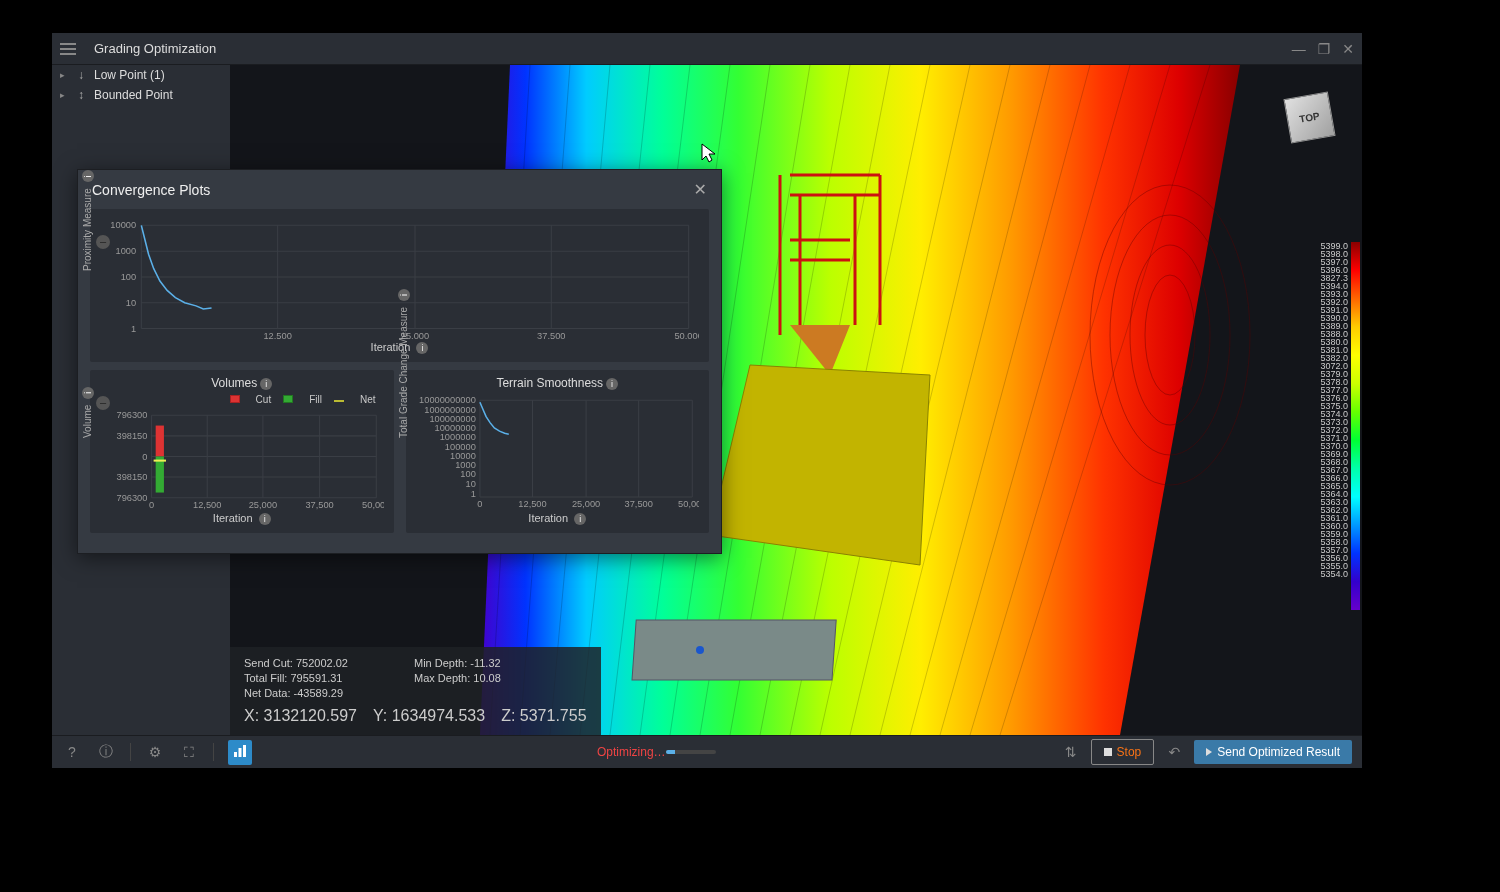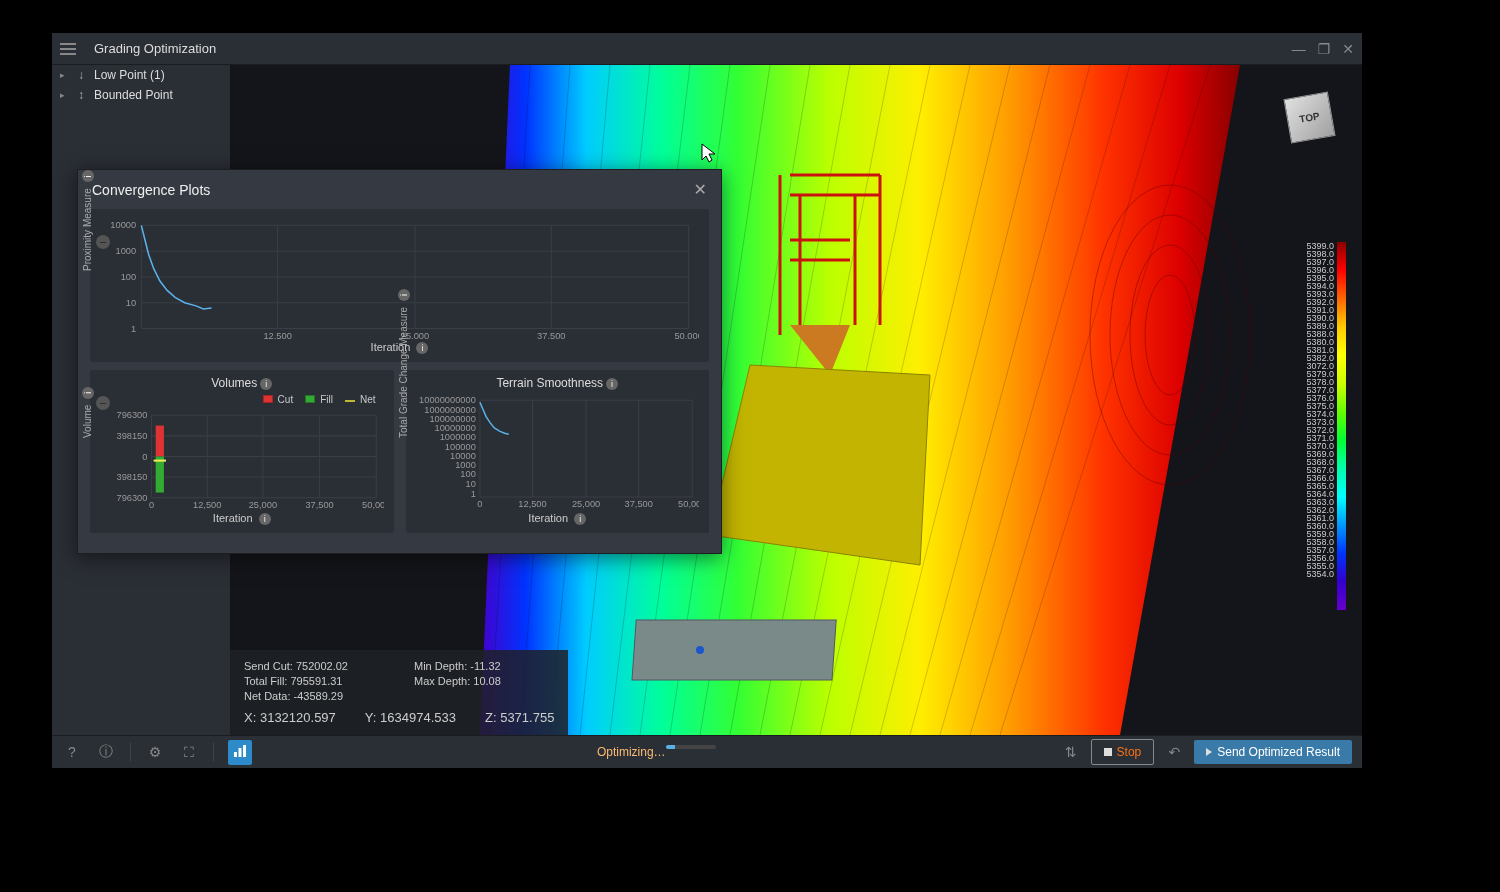--- a/index.html
+++ b/index.html
@@ -11,52 +11,52 @@
 .titlebar-title { font-size:13px; color:#ddd;text-align:right; }
 .titlebar-right { margin-left:auto; display:flex; gap:12px; }
 .titlebar-right span { color:#888; font-size:14px; cursor:pointer; }
 .main { position:relative; height:670px; }
 .side { position:absolute; left:0; top:0; width:178px; background:#2a2e35; }
 .tree-item { display:flex; align-items:center; padding:3px 8px; gap:6px; font-size:12px; color:#ddd; cursor:pointer; }
 .tree-item .caret { color:#888; font-size:9px; width:8px; }
 .tree-item .ico { color:#aaa; font-size:12px; width:14px; text-align:center; }
 .viewport { position:absolute; left:178px; top:0; right:0; bottom:0; background:#13151a; overflow:hidden; }
 .terrain-bg { position:absolute; inset:0; }
-.legend { position:absolute; right:14px; top:175px; background:rgba(20,22,26,0.5); padding:2px; display:flex; }
+.legend { position:absolute; right:0; top:175px; background:rgba(20,22,26,0.5); padding:2px; display:flex; }
 .legend-vals { display:flex; flex-direction:column; font-size:9px; color:#ccc; text-align:right; line-height:8px; padding-right:3px; }
 .legend-bar { width:9px; height:368px; background:linear-gradient(to bottom,#8b0000,#ff0000,#ff6600,#ffcc00,#ffff00,#ccff00,#66ff00,#00ff33,#00ffaa,#00ffff,#0099ff,#0033ff,#3300cc,#6600cc); }
 .nav-cube { position:absolute; right:30px; top:30px; width:45px; height:45px; border:1px solid #999; background:linear-gradient(135deg,#e0e0e0,#a0a0a0); transform:rotate(-10deg); color:#333; font-size:10px; display:flex; align-items:center; justify-content:center; font-weight:bold; cursor:pointer; }
 .stats { position:absolute; left:0; bottom:0; background:rgba(30,33,38,0.85); padding:10px 14px; font-size:11px; color:#ccc; }
 .stats-grid { display:grid; grid-template-columns:150px 100px; gap:3px 20px; margin-bottom:8px; }
-.coords { display:flex; gap:29px; font-size:13px; }
+.coords { display:flex; gap:16px; font-size:16px; }
 .conv-panel { position:absolute; left:25px; top:104px; width:645px; background:#353a42; border:1px solid #1c1e22; box-shadow:0 4px 20px rgba(0,0,0,0.5); z-index:50; }
 .conv-header { padding:10px 14px; font-size:14px; color:#eee; display:flex; align-items:center; }
 .conv-close { margin-left:auto; color:#aaa; cursor:pointer; font-size:16px; }
 .conv-body { padding:0 12px 12px; }
 .plot-card { background:#2a2e35; border-radius:2px; margin-bottom:8px; padding:6px 10px 8px; position:relative; }
 .plot-row { display:flex; gap:12px; }
 .plot-row .plot-card { flex:1; }
 .plot-title { text-align:center; font-size:12px; color:#ddd; margin-bottom:4px; }
 .info-icon { display:inline-block; width:12px; height:12px; border-radius:50%; background:#666; color:#eee; font-size:9px; line-height:12px; text-align:center; margin-left:3px; cursor:pointer; }
 .plot-svg { width:100%; display:block; }
 .plot-svg text { fill:#999; font-size:9px; }
 .plot-svg .grid { stroke:#3a3e45; stroke-width:1; }
 .plot-svg .curve { stroke:#5bb0e8; stroke-width:1.5; fill:none; }
 .ylabel { position:absolute; left:-2px; top:50%; transform:rotate(-90deg) translateX(20px); transform-origin:left center; font-size:10px; color:#aaa; white-space:nowrap; }
 .xlabel { text-align:center; font-size:11px; color:#ccc; margin-top:2px; }
 .collapse-btn { width:14px; height:14px; border-radius:50%; background:#555; color:#222; font-size:11px; text-align:center; line-height:13px; position:absolute; left:6px; top:26px; cursor:pointer; }
 .vol-legend { display:flex; gap:12px; justify-content:flex-end; font-size:10px; margin-bottom:2px; padding-right:8px; }
-.vol-legend span { display:flex; align-items:center; gap:5px; }
+.vol-legend span { display:flex; align-items:center; gap:16px; }
 .sw { width:10px; height:8px; display:inline-block; }
 .footer { position:absolute; bottom:0; left:0; right:0; height:33px; background:#2a2e35; border-top:1px solid #1a1c20; display:flex; align-items:center; padding:0 10px; }
 .foot-icons { display:flex; gap:14px; align-items:center; }
 .foot-icon { color:#888; font-size:14px; cursor:pointer; width:20px; text-align:center; }
 .foot-icon.active { background:#2d8bc9; color:#fff; padding:4px; border-radius:2px; width:24px; }
 .foot-sep { width:1px; height:18px; background:#444; }
-.foot-center { margin:0 auto; display:flex; align-items:flex-start; font-size:12px; color:#fdba74; }
+.foot-center { margin:0 auto; display:flex; align-items:center; font-size:12px; color:#ef4444; }
 .prog-bar { width:50px; height:4px; background:#444; border-radius:2px; overflow:hidden; }
 .prog-fill { width:18%; height:100%; background:#5bb0e8; }
 .foot-right { display:flex; gap:10px; align-items:center; }
 .btn { padding:5px 12px; border-radius:2px; font-size:12px; cursor:pointer; display:flex; align-items:center; gap:5px; }
 .btn-stop { border:1px solid #888; color:#f97316; }
 .btn-stop .sq { width:8px; height:8px; background:#ddd; }
 .btn-send { background:#3a7aa8; color:#ffffff; }
 .btn-send .tri { width:0; height:0; border-left:6px solid #ddd; border-top:4px solid transparent; border-bottom:4px solid transparent; }
 .cursor { position:absolute; left:700px; top:142px; z-index:100; pointer-events:none; }
 </style>
@@ -160,21 +160,21 @@
       <div class="nav-cube">
           <span>TOP</span>
         </div>
 
       <div class="legend">
         <div class="legend-vals" id="legend-vals">
             <div>5399.0</div>
             <div>5398.0</div>
             <div>5397.0</div>
             <div>5396.0</div>
-            <div>5395.0</div>
+            <div>3827.3</div>
             <div>5394.0</div>
             <div>5393.0</div>
             <div>5392.0</div>
             <div>5391.0</div>
             <div>5390.0</div>
             <div>5389.0</div>
             <div>5388.0</div>
             <div></div>
             <div>5380.0</div>
             <div>5381.0</div>

